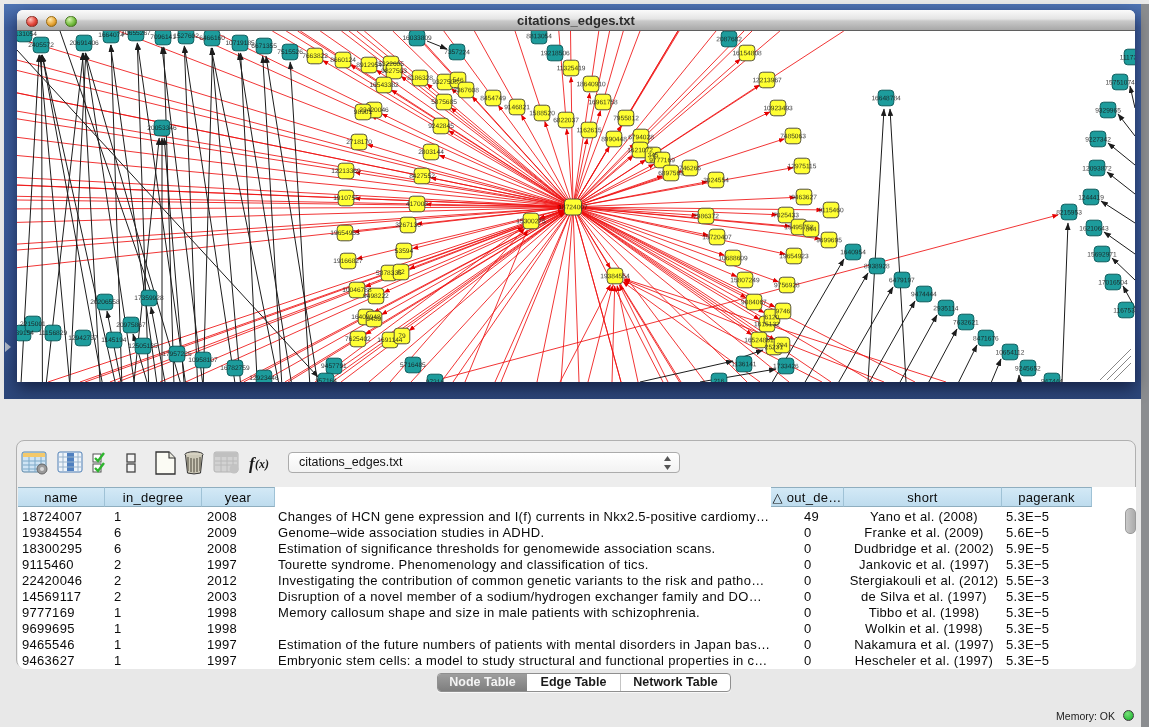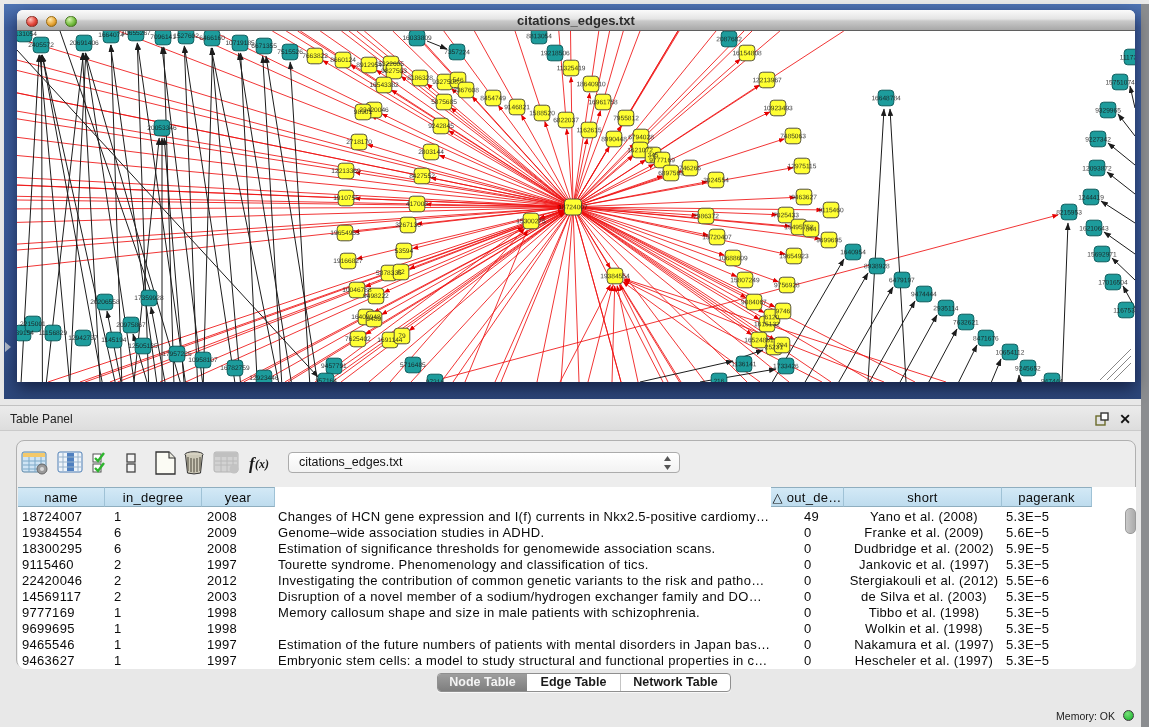--- a/index.html
+++ b/index.html
@@ -590,28 +590,20 @@
 <text x="401" y="274.2">82</text>
 <text x="402" y="338.2">79</text>
 <text x="531" y="223.2">15300275</text>
 <text x="615" y="278.2">19384554</text>
 <text x="573" y="209.2">18724007</text>
 </g>
 </svg>
   </div>
 </div>
 <div class="abs" id="tp">
-  <div class="abs" id="tphead">
-      <div class="t">Table Panel</div>
-    <svg id="tpfloat" style="position:absolute;right:32px;top:6px" width="14" height="14" viewBox="0 0 14 14">
-        <rect x="1" y="4" width="9" height="9" fill="none" stroke="#6b6b2a" stroke-width="1.4"></rect>
-        <rect x="6" y="1" width="7" height="7" fill="#fff" stroke="#333" stroke-width="1.4"></rect>
-      </svg>
-    <div id="tpx">✕</div>
-  </div>
   <div class="abs" id="panel">
     <svg style="position:absolute;left:4px;top:9px" width="250" height="26" viewBox="0 0 250 26">
 
       <g>
           <rect x="1" y="2" width="24" height="20" rx="2" fill="#cfe4f4" stroke="#5b87a8"></rect>
       <rect x="2" y="3" width="22" height="4" fill="#f4c96a"></rect>
       <path d="M2 11h22M2 15h22M2 19h22M8 7v15M14 7v15M20 7v15" stroke="#7da9c8" stroke-width="1" fill="none"></path>
       <circle cx="21" cy="19" r="5" fill="#9a9a9a" stroke="#666"></circle>
           <circle cx="21" cy="19" r="2" fill="#d8d8d8"></circle>
         </g>
@@ -707,29 +699,29 @@
             <span class="c5">Jankovic et al. (1997)</span>
             <span class="c6">5.3E−5</span>
           </div>
 <div class="tr">
             <span class="c0">22420046</span>
             <span class="c1">2</span>
             <span class="c2">2012</span>
             <span class="c3">Investigating the contribution of common genetic variants to the risk and pathogenesis</span>
             <span class="c4">0</span>
             <span class="c5">Stergiakouli et al. (2012)</span>
-            <span class="c6">5.5E−6</span>
+            <span class="c6">5.5E−3</span>
           </div>
 <div class="tr">
             <span class="c0">14569117</span>
             <span class="c1">2</span>
             <span class="c2">2003</span>
             <span class="c3">Disruption of a novel member of a sodium/hydrogen exchanger family and DOCK3 gene</span>
             <span class="c4">0</span>
-            <span class="c5">de Silva et al. (2003)</span>
+            <span class="c5">de Silva et al. (1997)</span>
             <span class="c6">5.3E−5</span>
           </div>
 <div class="tr">
             <span class="c0">9777169</span>
             <span class="c1">1</span>
             <span class="c2">1998</span>
             <span class="c3">Memory callosum shape and size in male patients with schizophrenia.</span>
             <span class="c4">0</span>
             <span class="c5">Tibbo et al. (1998)</span>
             <span class="c6">5.3E−5</span>

